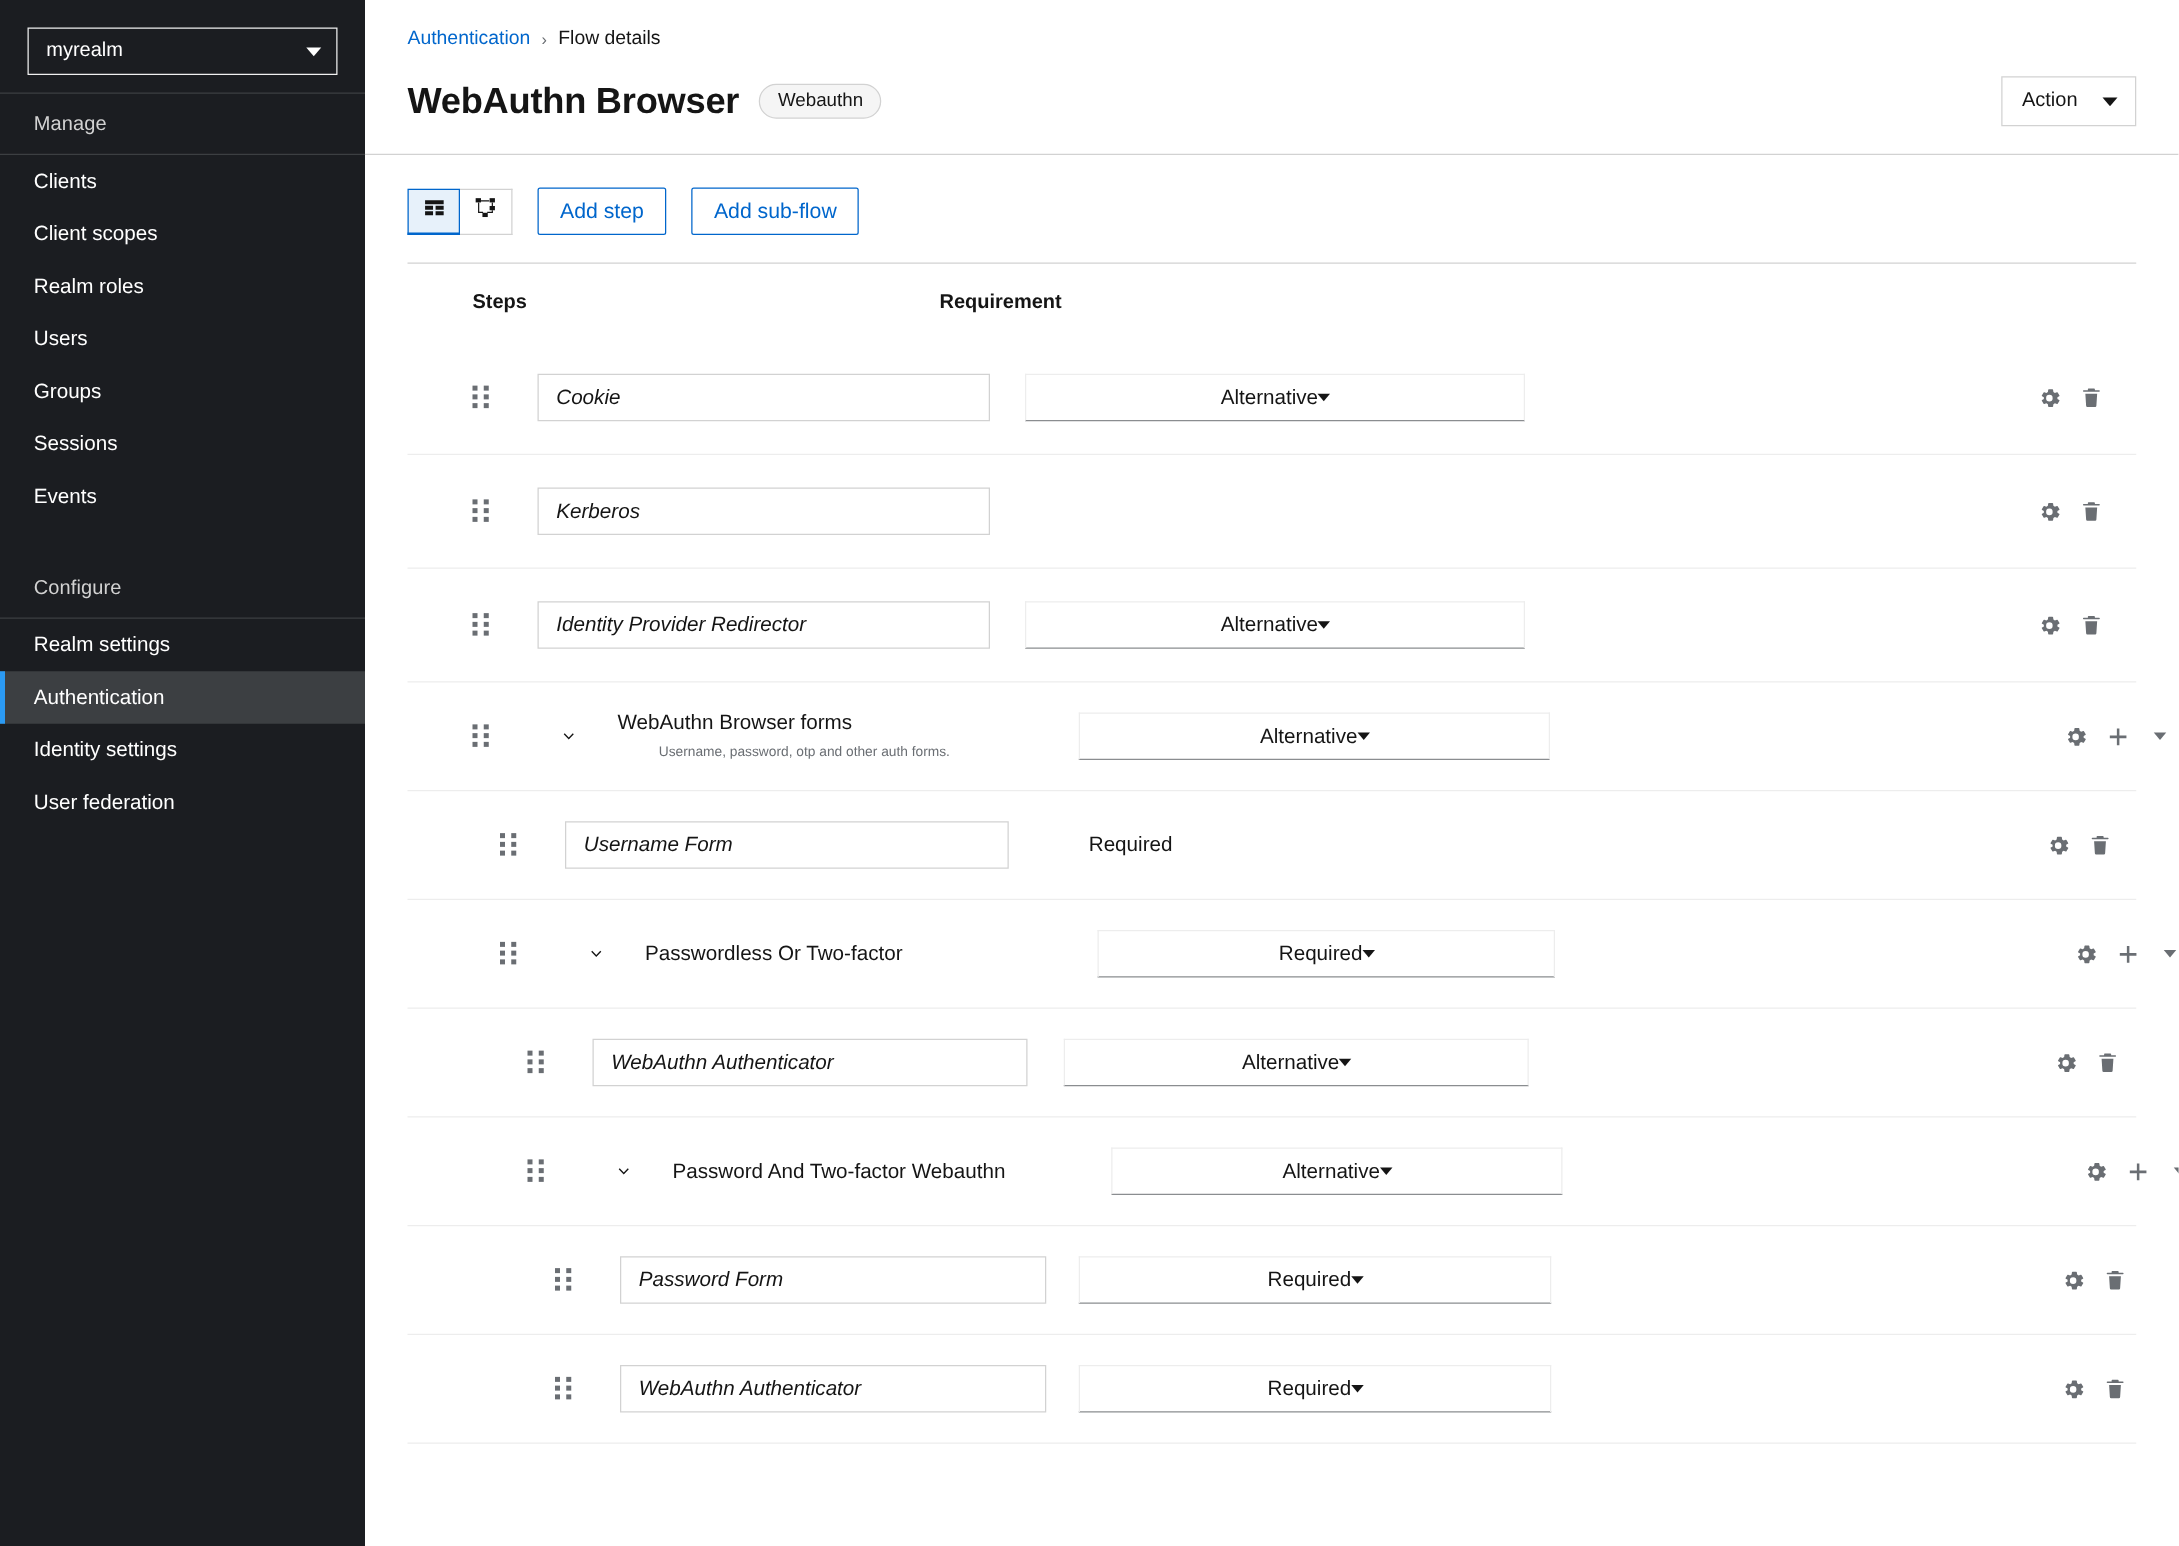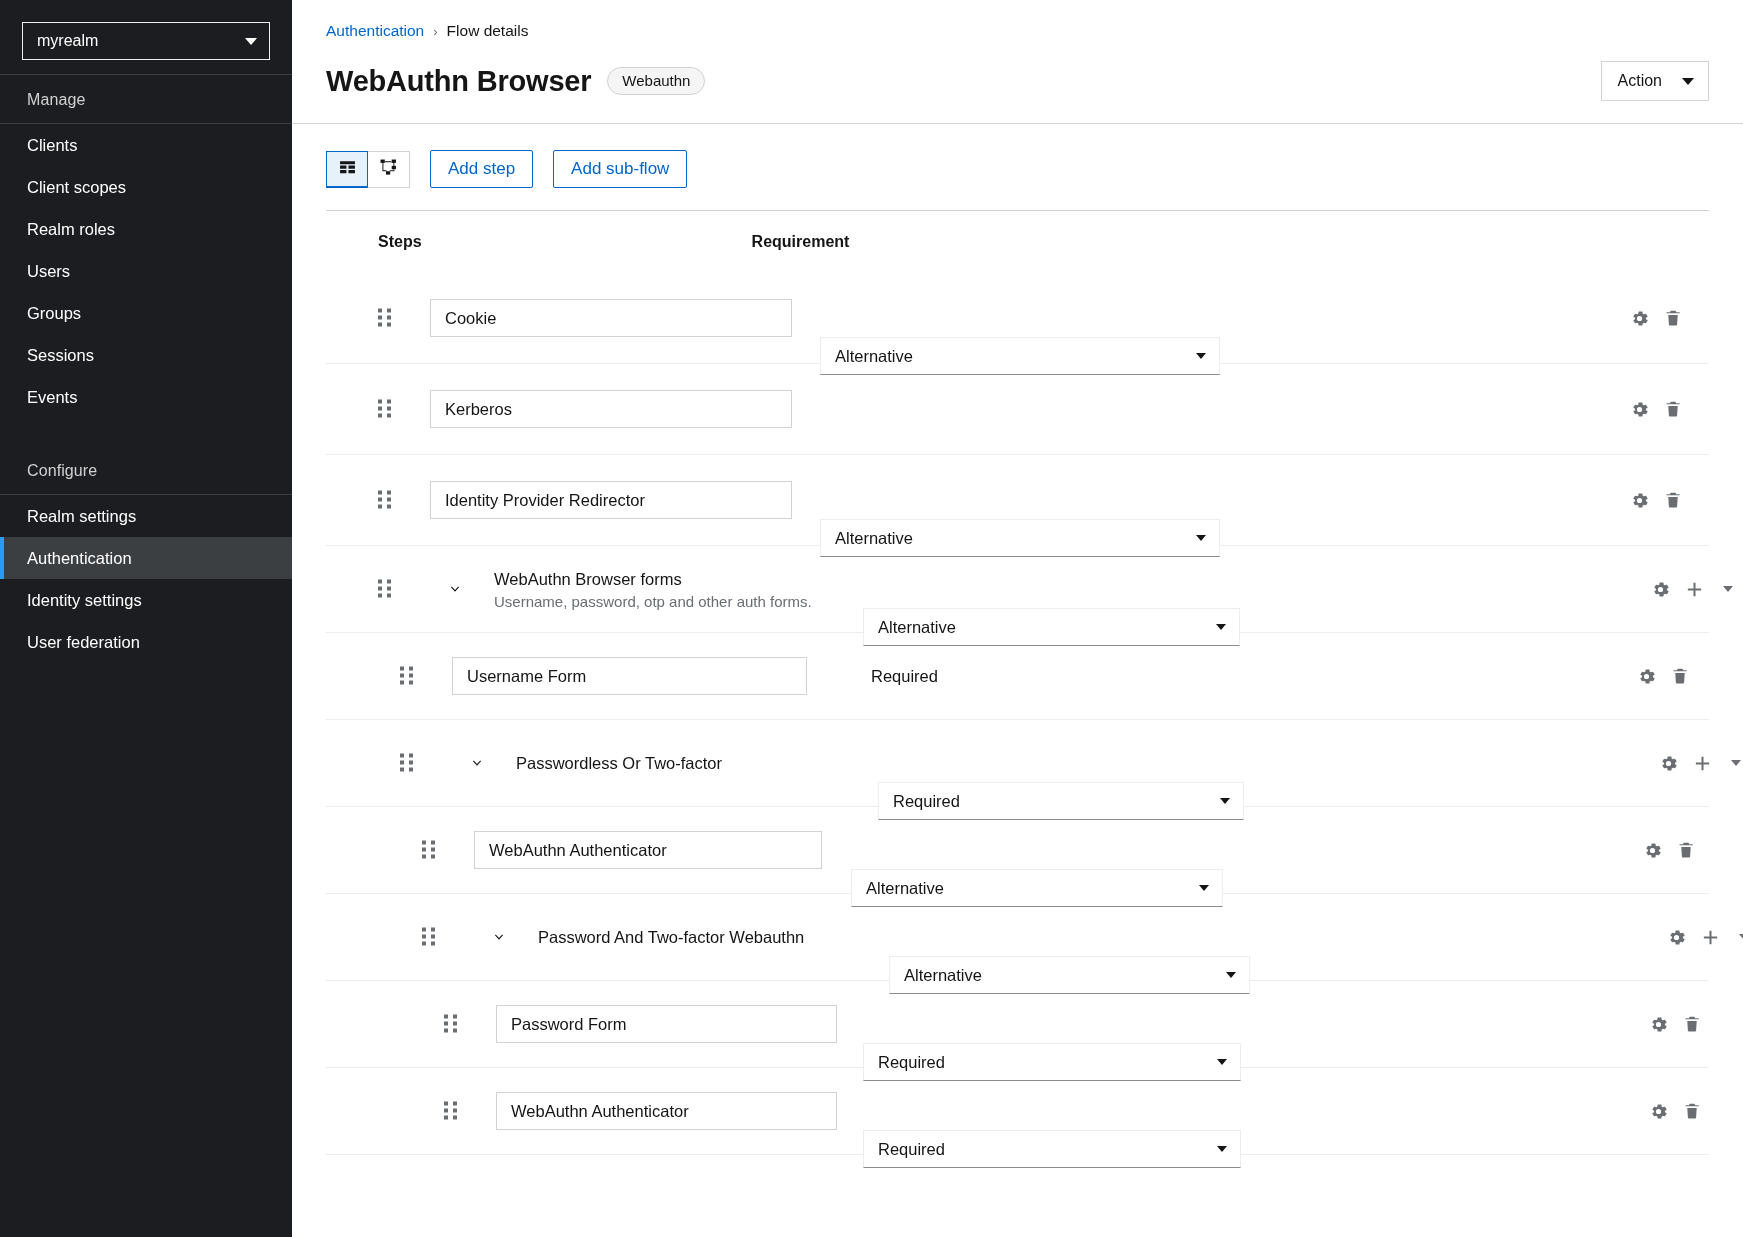--- a/index.html
+++ b/index.html
@@ -127,31 +127,31 @@
 
   .chev {
     width: 22px; flex: none; color: #151515;
     display: flex; align-items: center; justify-content: center; cursor: pointer;
   }
   .chev svg { display: block; }
 
   .step-box {
     border: 1px solid #d2d2d2; background: #ffffff;
     height: 38px; display: flex; align-items: center;
-    padding: 0 14px; font-size: 16.5px; color: #151515;
+    padding: 0 14px; font-size: 16.5px; color: #151515; font-style: italic;
   }
 
   .subflow-label { font-size: 16.5px; color: #151515; line-height: 22px; }
-  .subflow-desc { font-size: 15px; color: #6a6e73; margin-top: 3px; line-height: 18px; }
+  .subflow-desc { font-size: 11px; color: #6a6e73; margin-top: 3px; line-height: 18px; margin-left: 33px; }
 
   .pf-select {
     height: 38px; border: 1px solid #ededed; border-bottom: 1px solid #8a8d90;
     background: #ffffff; display: flex; align-items: center;
-    justify-content: space-between; padding: 0 13px 0 14px;
-    font-size: 16.5px; color: #151515; cursor: pointer; margin-top: 38px;
+    justify-content: center; padding: 0 13px 0 14px;
+    font-size: 16.5px; color: #151515; cursor: pointer;
   }
   .pf-select .caret {
     width: 0; height: 0;
     border-left: 5px solid transparent; border-right: 5px solid transparent;
     border-top: 6px solid #151515;
   }
   .plain-req { font-size: 16.5px; color: #151515; }
 
   .actions { display: flex; align-items: center; }
   .icon-btn {

